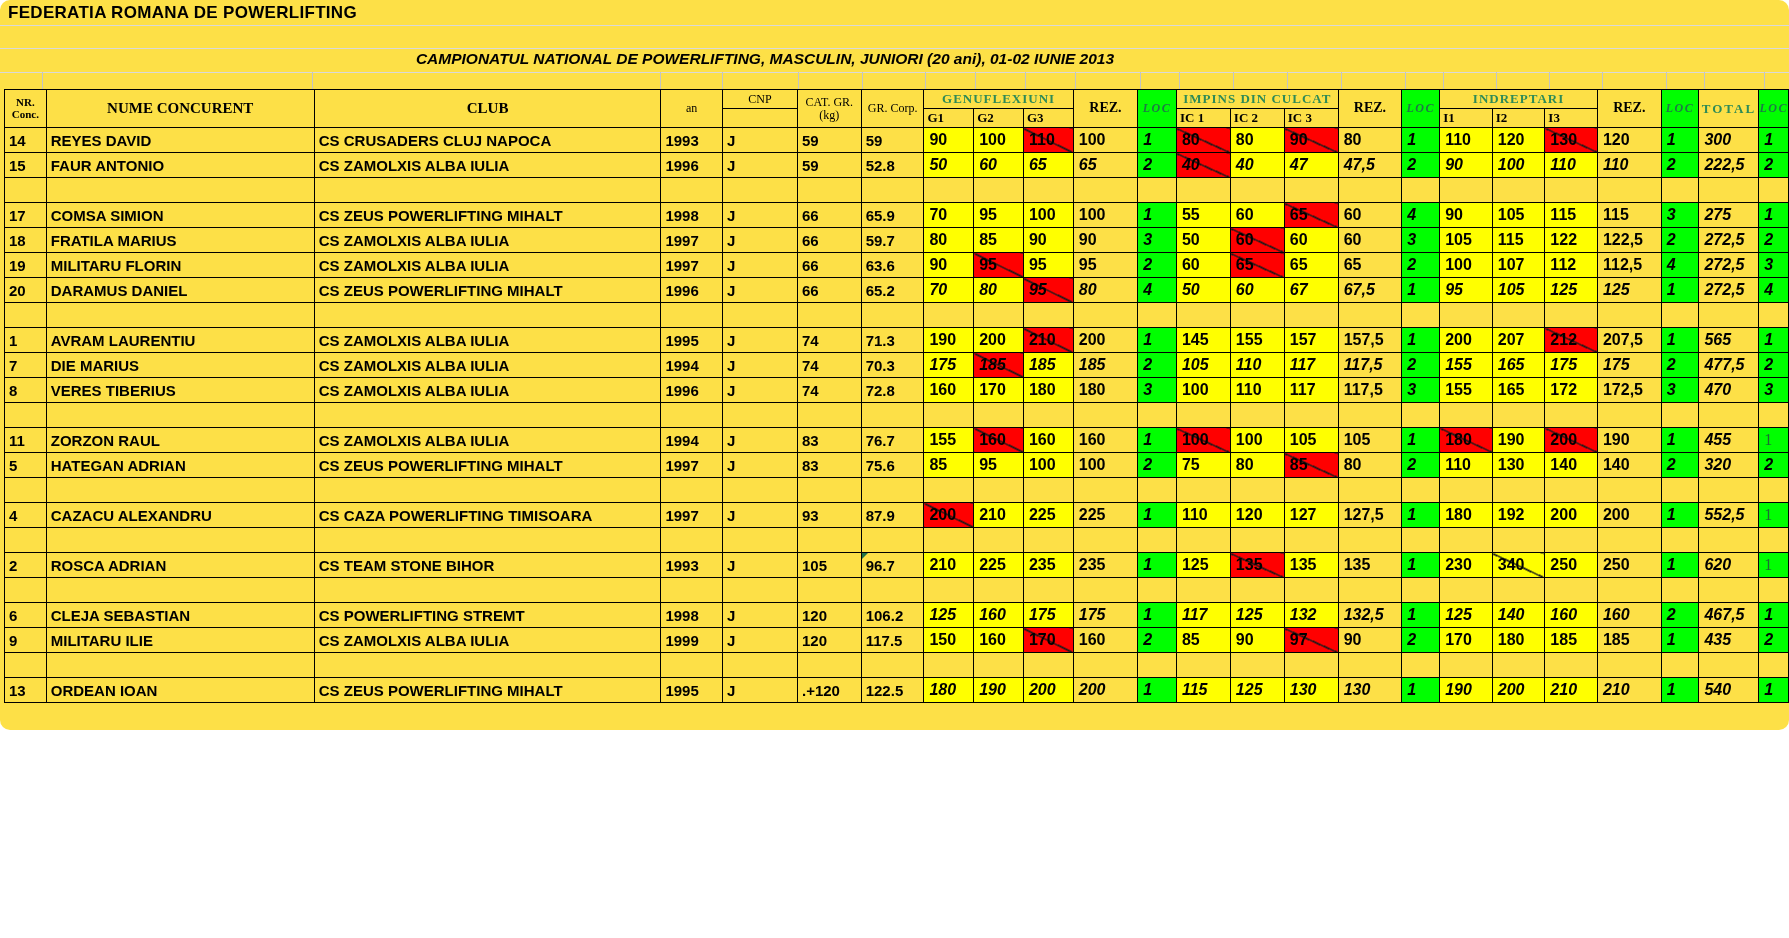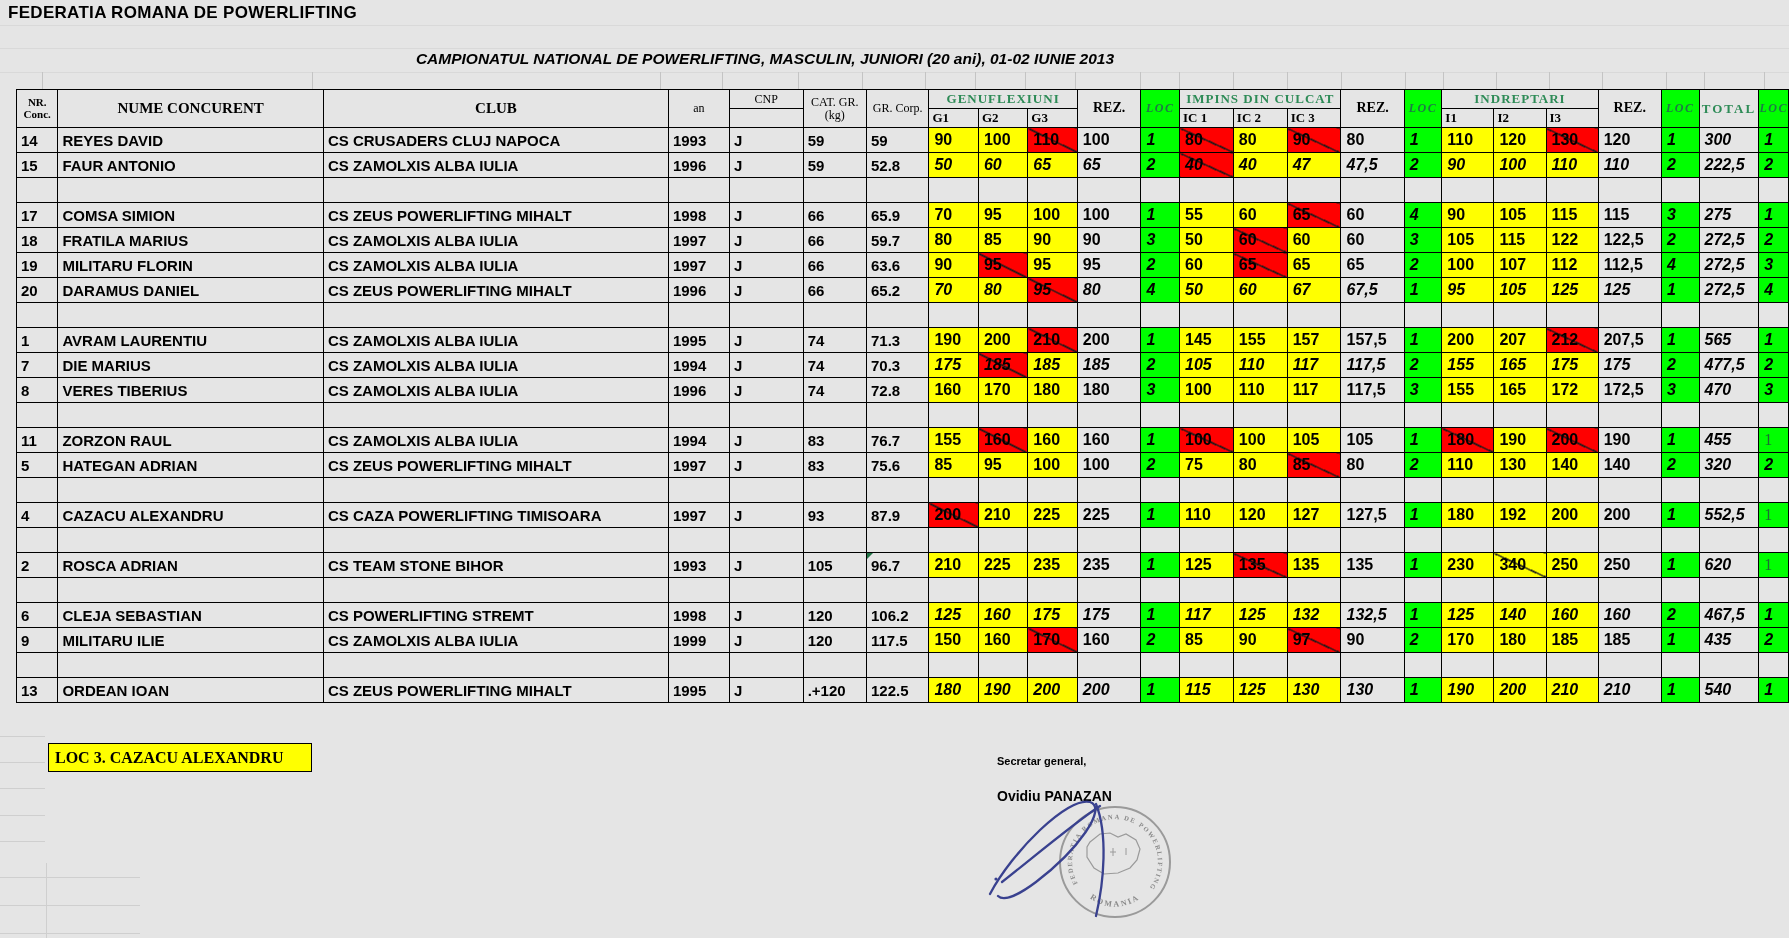--- a/index.html
+++ b/index.html
@@ -1,27 +1,27 @@
 <!DOCTYPE html>
 <html><head>
 <meta charset="utf-8">
 <style>
   html,body{margin:0;padding:0;background:#ffffff;}
-  .canvas{position:relative;width:1789px;height:938px;background:#e5e5e5;overflow:hidden;
-          font-family:"Liberation Sans",sans-serif;}
+  .canvas{position:relative;width:1789px;height:730px;background:#fde047;overflow:hidden;
+          font-family:"Liberation Sans",sans-serif;border-radius:10px;}
   .t1{position:absolute;left:8px;top:3px;font-size:17px;font-weight:bold;letter-spacing:.3px;}
   .t2{position:absolute;left:0;top:27px;width:1530px;text-align:center;font-size:16px;font-weight:bold;font-style:italic;}
   .t3{position:absolute;left:0;top:50px;width:1530px;text-align:center;font-size:15.5px;font-weight:bold;font-style:italic;}
   .hline{position:absolute;left:0;width:1789px;height:1px;background:#d9d9d9;}
   #preheader{position:absolute;left:0;top:72px;width:1789px;height:17px;}
   #preheader .vline{position:absolute;top:0;width:1px;height:17px;background:#c4c4c4;}
   #gridlines .gl{position:absolute;height:1px;background:#cfcfcf;}
   #gridlines .glv{position:absolute;width:1px;background:#cfcfcf;}
 
-  table{position:absolute;left:16px;top:89px;border-collapse:collapse;table-layout:fixed;}
+  table{position:absolute;left:4px;top:89px;border-collapse:collapse;table-layout:fixed;}
   th,td{border:1px solid #000;padding:0;overflow:hidden;white-space:nowrap;vertical-align:middle;}
   thead tr{height:19px;}
   thead th{font-family:"Liberation Serif",serif;font-weight:bold;line-height:1.02;}
   .h-nr{font-size:11px;text-align:center;}
   .h-big{font-size:15px;text-align:center;}
   .h-plain{font-size:12px;font-weight:normal;text-align:center;}
   .h-group{color:#2E8B57;font-size:13px;text-align:center;letter-spacing:1px;}
   .h-sub{font-size:13px;text-align:left;padding-left:3px;font-weight:bold;}
   .h-rez{font-size:14px;text-align:center;}
   .h-loc{background:#00FF00;color:#1e7a46;font-style:italic;font-size:12px;text-align:center;letter-spacing:1.5px;}

